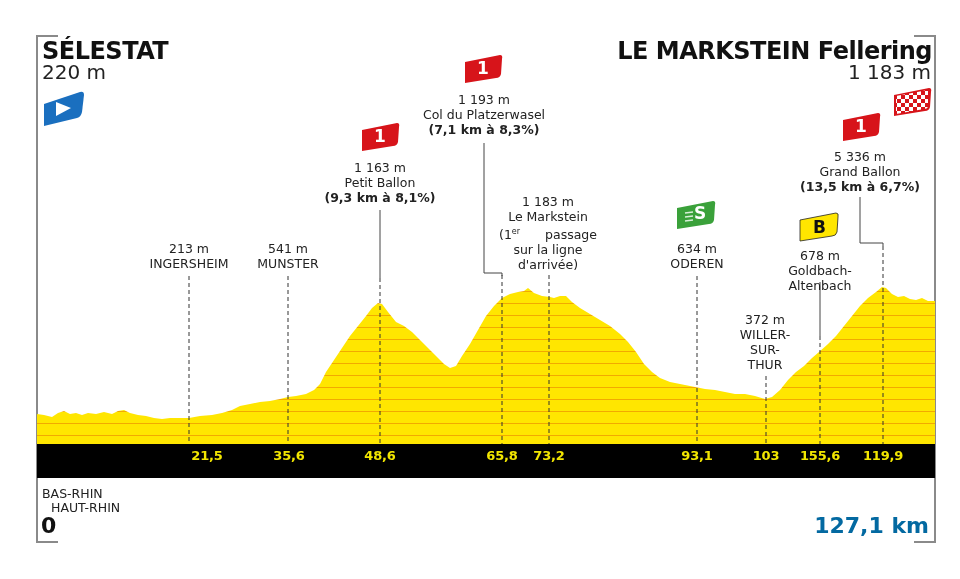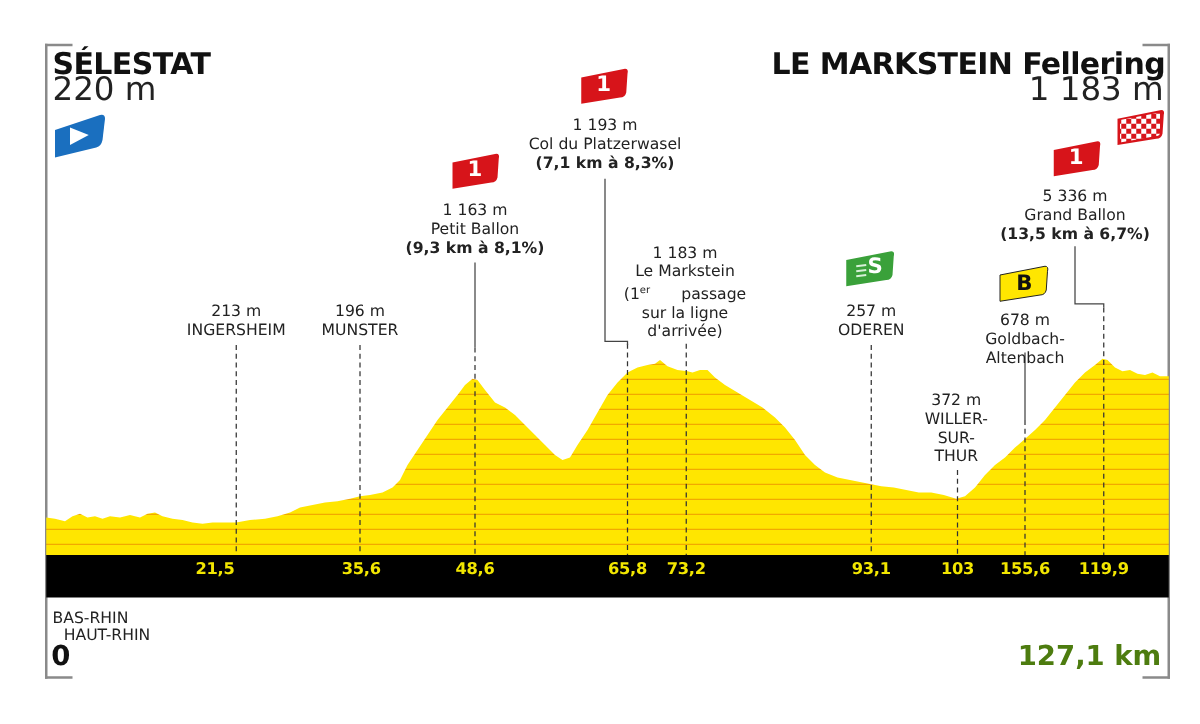--- a/index.html
+++ b/index.html
@@ -1,27 +1,27 @@
 <!DOCTYPE html>
 <html><head>
 <meta charset="utf-8">
 <style>
   html, body { margin: 0; padding: 0; background: #ffffff; }
   body { width: 960px; height: 579px; position: relative; overflow: hidden; font-family: "DejaVu Sans", "Liberation Sans", sans-serif; color: #1a1a1a; }
   .abs { position: absolute; }
   .frame-line { position: absolute; background: #8a8a8a; }
   .title { font-family: "DejaVu Sans", sans-serif; font-weight: bold; font-size: 24px; letter-spacing: -0.5px; line-height: 26px; color: #111; }
-  .alt { font-size: 26px; line-height: 22px; color: #222; }
+  .alt { font-size: 20px; line-height: 22px; color: #222; }
   .lbl { position: absolute; text-align: center; font-size: 12.5px; line-height: 15px; color: #222; white-space: nowrap; transform: translateX(-50%); }
   .lbl .b { font-weight: bold; display: block; }
   .lbl span { display: block; }
   .km { position: absolute; top: 448px; font-weight: bold; font-size: 13px; color: #f2e600; transform: translateX(-50%); letter-spacing: -0.2px; }
   .bottom-left { font-size: 12.5px; line-height: 14px; color: #222; }
   .zero { font-weight: bold; font-size: 22px; color: #111; }
-  .dist { font-weight: bold; font-size: 22px; color: #4d7c0f; text-align: right; }
+  .dist { font-weight: bold; font-size: 22px; color: #0369a1; text-align: right; }
   svg { position: absolute; left: 0; top: 0; }
 </style>
 </head>
 <body>
 
 <div class="frame-line" style="left:36px;top:35px;width:2px;height:508px;"></div>
 <div class="frame-line" style="left:36px;top:35px;width:22px;height:2px;"></div>
 <div class="frame-line" style="left:36px;top:541px;width:22px;height:2px;"></div>
 <div class="frame-line" style="left:934px;top:35px;width:2px;height:508px;"></div>
 <div class="frame-line" style="left:914px;top:35px;width:22px;height:2px;"></div>
@@ -112,62 +112,62 @@
 <svg class="abs" style="left:799px;top:212px;" width="42" height="30">
   <path d="M1 8 L37 1 Q40 1 39 5 L38 20 Q37 24 33 24 L1 29 Z" fill="#ffe600" stroke="#222" stroke-width="0.8"></path>
 </svg>
 <div class="abs" style="left:813px;top:217px;font-weight:bold;font-size:17px;color:#111;">B</div>
 
 <div class="lbl" style="left:189px;top:241px;">
   <span>213 m</span>
   <span>INGERSHEIM</span>
 </div>
 <div class="lbl" style="left:288px;top:241px;">
-  <span>196 m</span>
+  <span>541 m</span>
   <span>MUNSTER</span>
 </div>
 <div class="lbl" style="left:380px;top:160px;">
   <span>1 163 m</span>
   <span>Petit Ballon</span>
   <span class="b">(9,3 km à 8,1%)</span>
 </div>
 <div class="lbl" style="left:484px;top:92px;">
   <span>1 193 m</span>
   <span>Col du Platzerwasel</span>
   <span class="b">(7,1 km à 8,3%)</span>
 </div>
 <div class="lbl" style="left:548px;top:194px;">
   <span>1 183 m</span>
   <span>Le Markstein</span>
   <span><span style="display:inline;">(1</span><sup style="font-size:8px;">er</sup><span style="display:inline;margin-left:21px;"> passage</span></span>
   <span>sur la ligne</span>
   <span>d'arrivée)</span>
 </div>
 <div class="lbl" style="left:697px;top:241px;">
-  <span>257 m</span>
+  <span>634 m</span>
   <span>ODEREN</span>
 </div>
 <div class="lbl" style="left:765px;top:312px;">
   <span>372 m</span>
   <span>WILLER-</span>
   <span>SUR-</span>
   <span>THUR</span>
 </div>
 <div class="lbl" style="left:820px;top:248px;">
   <span>678 m</span>
   <span>Goldbach-</span>
   <span>Altenbach</span>
 </div>
 <div class="lbl" style="left:860px;top:149px;">
   <span>5 336 m</span>
   <span>Grand Ballon</span>
   <span class="b">(13,5 km à 6,7%)</span>
 </div>
 
-<div class="km" style="left:172px;text-align:right;">21,5</div>
+<div class="km" style="left:207px;text-align:right;">21,5</div>
 <div class="km" style="left:289px;">35,6</div>
 <div class="km" style="left:380px;">48,6</div>
 <div class="km" style="left:502px;">65,8</div>
 <div class="km" style="left:549px;">73,2</div>
 <div class="km" style="left:697px;">93,1</div>
 <div class="km" style="left:766px;">103</div>
 <div class="km" style="left:820px;">155,6</div>
 <div class="km" style="left:883px;">119,9</div>
 
 <div class="abs bottom-left" style="left:42px;top:487px;">BAS-RHIN</div>

